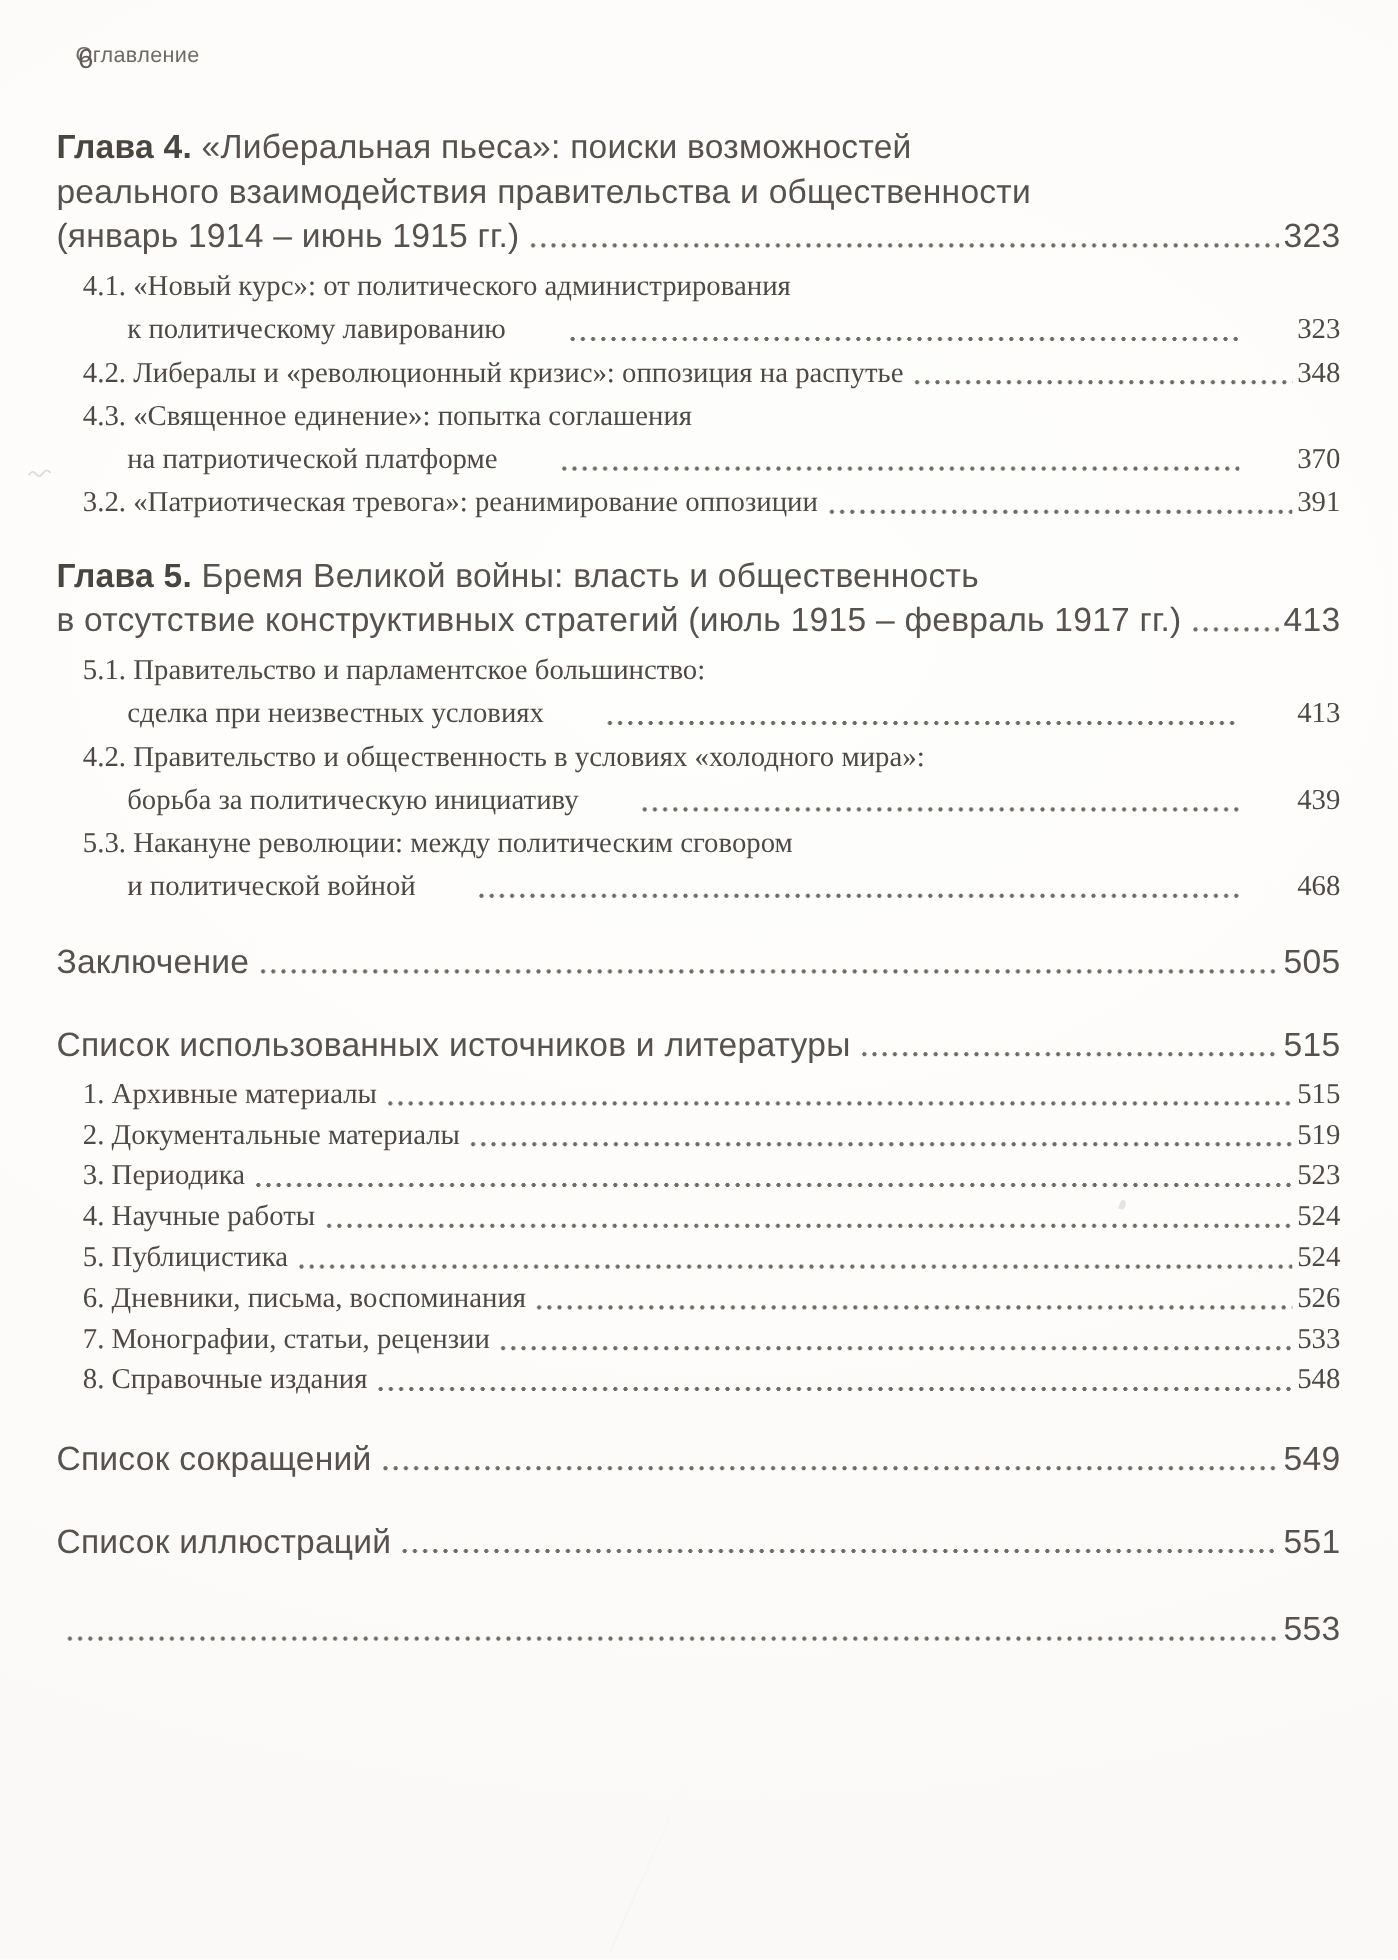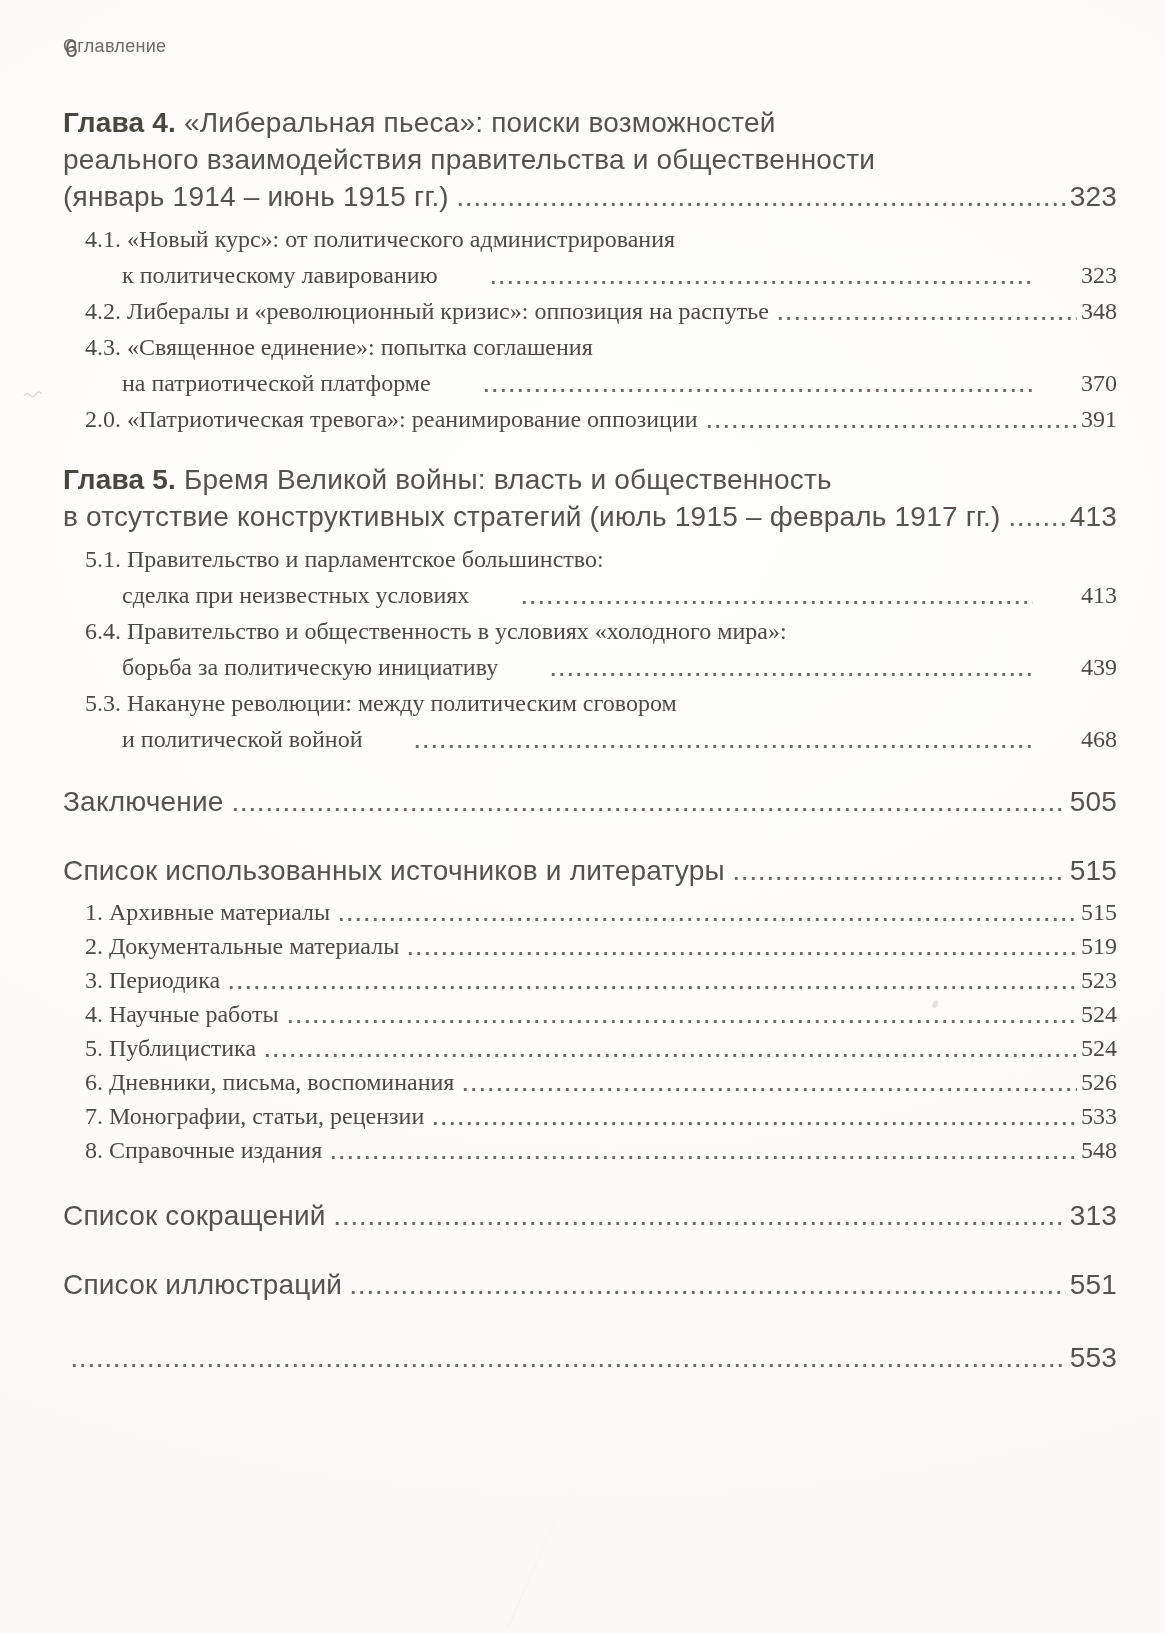--- a/index.html
+++ b/index.html
@@ -12,21 +12,21 @@
     font-family:"Liberation Sans", sans-serif;
     color:#55504c;
   }
 
   
   .pagehead { position:absolute; top:36px; left:63px; right:48px; height:30px; }
   .pageno  { position:absolute; left:2px; top:0; font-size:23px; color:#5f5b57; }
   .headtitle { display:block; text-align:left; font-size:18px; color:#6e6a66; letter-spacing:0.3px; }
 
   
-  .toc { position:absolute; top:104px; left:63px; right:48px; }
+  .toc { position:absolute; top:104px; left:47px; right:48px; }
 
   .entry { margin:0; }
   .entry .line, .entry .row { line-height:37px; }
 
   .chapter, .top { font-size:28px; letter-spacing:0.2px; color:#57524e; }
   .chapter .prefix { font-weight:bold; color:#49453f; }
 
   .section, .item {
     font-family:"Liberation Serif", serif;
     font-size:24px; color:#4e4945;
@@ -103,21 +103,21 @@
       <div class="entry section">
         <div class="line"><span class="t">4.3. «Священное единение»: попытка соглашения</span></div>
         <div class="row wrap">
           <span class="t">на патриотической платформе</span>
           <span class="leader"></span>
           <span class="pg">370</span>
         </div>
       </div>
       <div class="entry section">
         <div class="row">
-          <span class="t">2.0. «Патриотическая тревога»: реанимирование оппозиции</span>
+          <span class="t">3.2. «Патриотическая тревога»: реанимирование оппозиции</span>
           <span class="leader"></span>
           <span class="pg">391</span>
         </div>
       </div>
       <div class="entry chapter gap-a">
         <div class="line"><span class="t"><b class="prefix">Глава 5.</b> <span>Бремя Великой войны: власть и общественность</span></span></div>
         <div class="row wrap">
           <span class="t">в отсутствие конструктивных стратегий (июль 1915 – февраль 1917 гг.)</span>
           <span class="leader"></span>
           <span class="pg">413</span>
@@ -125,21 +125,21 @@
       </div>
       <div class="entry section gap-s">
         <div class="line"><span class="t">5.1. Правительство и парламентское большинство:</span></div>
         <div class="row wrap">
           <span class="t">сделка при неизвестных условиях</span>
           <span class="leader"></span>
           <span class="pg">413</span>
         </div>
       </div>
       <div class="entry section">
-        <div class="line"><span class="t">6.4. Правительство и общественность в условиях «холодного мира»:</span></div>
+        <div class="line"><span class="t">4.2. Правительство и общественность в условиях «холодного мира»:</span></div>
         <div class="row wrap">
           <span class="t">борьба за политическую инициативу</span>
           <span class="leader"></span>
           <span class="pg">439</span>
         </div>
       </div>
       <div class="entry section">
         <div class="line"><span class="t">5.3. Накануне революции: между политическим сговором</span></div>
         <div class="row wrap">
           <span class="t">и политической войной</span>
@@ -214,21 +214,21 @@
         <div class="row">
           <span class="t">8. Справочные издания</span>
           <span class="leader"></span>
           <span class="pg">548</span>
         </div>
       </div>
       <div class="entry top gap-c">
         <div class="row">
           <span class="t">Список сокращений</span>
           <span class="leader"></span>
-          <span class="pg">313</span>
+          <span class="pg">549</span>
         </div>
       </div>
       <div class="entry top gap-d">
         <div class="row">
           <span class="t">Список иллюстраций</span>
           <span class="leader"></span>
           <span class="pg">551</span>
         </div>
       </div>
       <div class="entry top gap-e">

